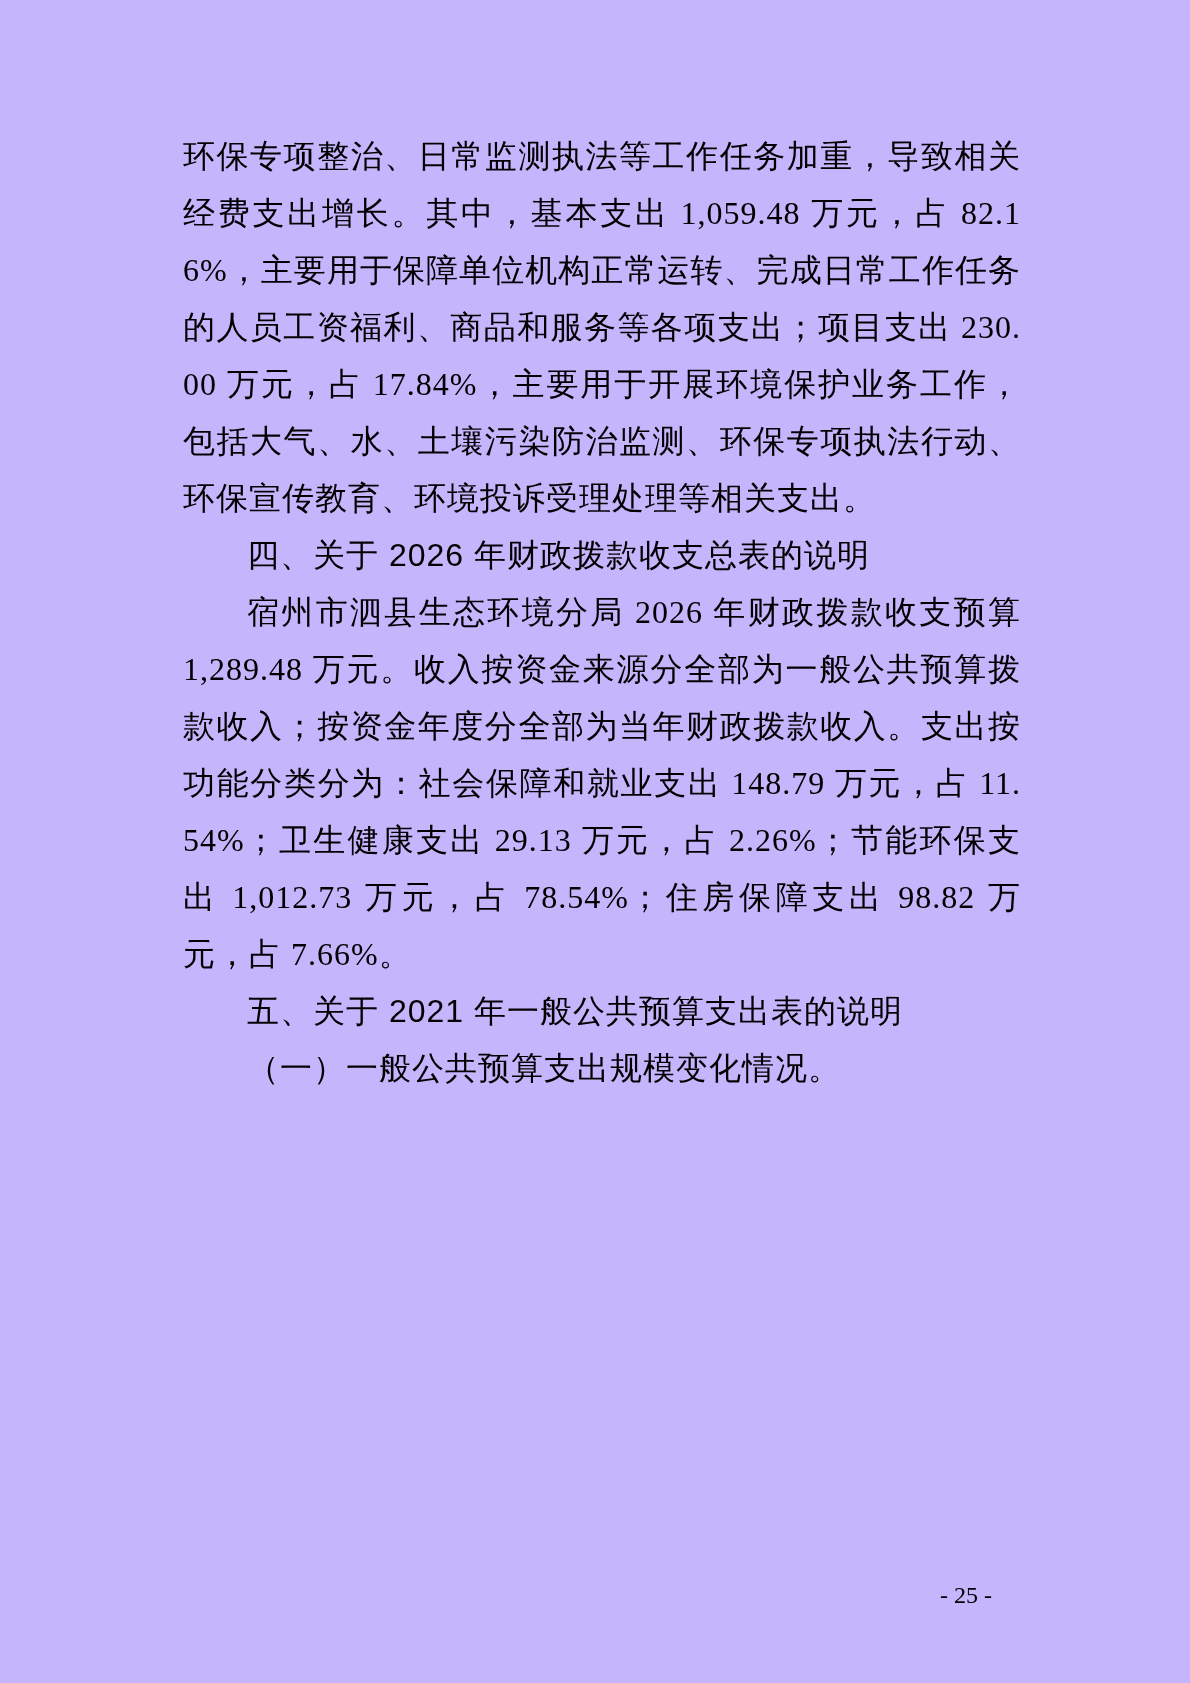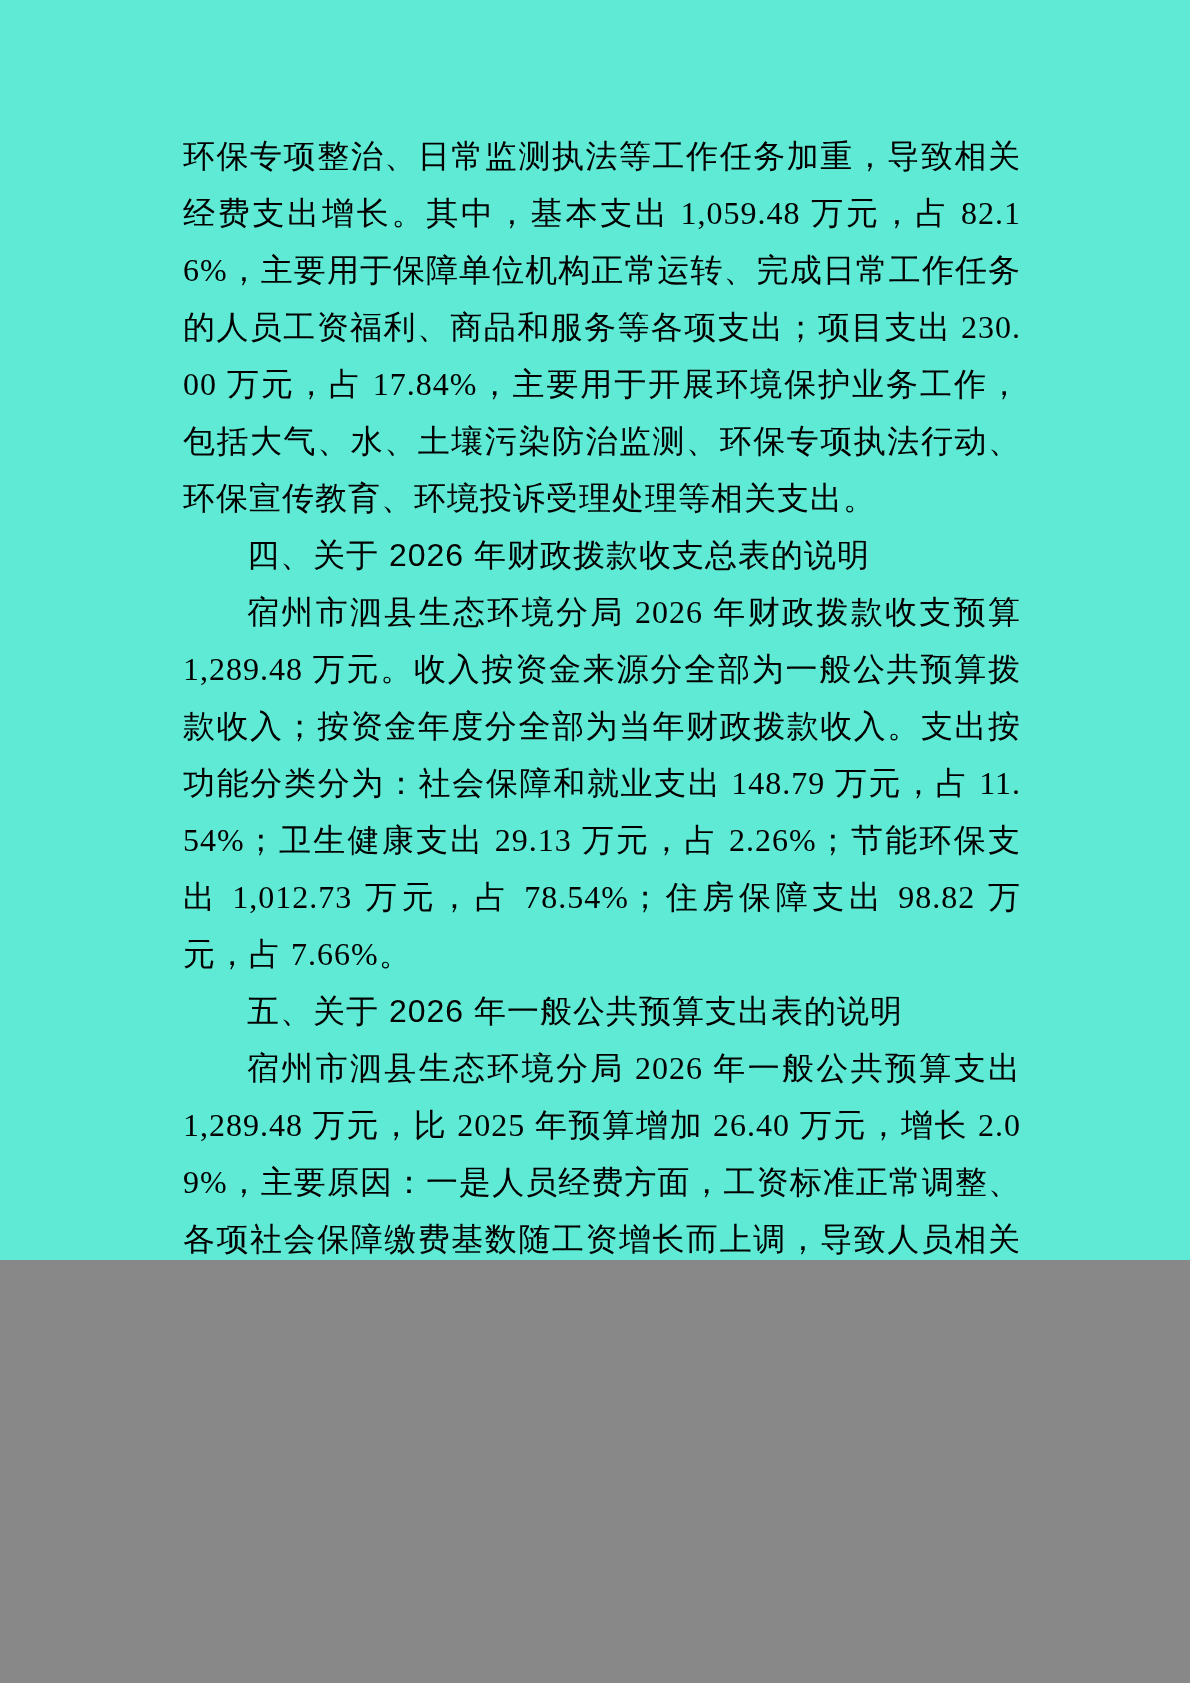--- a/index.html
+++ b/index.html
@@ -3,23 +3,23 @@
 <meta charset="utf-8">
 <style>
   html, body {
     margin: 0;
     padding: 0;
     background: #888;
   }
   .page {
     position: relative;
     width: 1190px;
-    height: 1260px;
+    height: 1683px;
     margin: 0 auto;
-    background: #5eead4;
+    background: #c4b5fd;
     overflow: hidden;
   }
   .content {
     position: absolute;
     left: 183px;
     top: 128px;
     width: 838px;
   }
   .para {
     margin: 0;
@@ -64,21 +64,21 @@
 
 <div class="page">
   <div class="content">
 
     <p class="para continuation">环保专项整治、日常监测执法等工作任务加重，导致相关经费支出增长。其中，基本支出 1,059.48 万元，占 82.16%，主要用于保障单位机构正常运转、完成日常工作任务的人员工资福利、商品和服务等各项支出；项目支出 230.00 万元，占 17.84%，主要用于开展环境保护业务工作，包括大气、水、土壤污染防治监测、环保专项执法行动、环保宣传教育、环境投诉受理处理等相关支出。</p>
 
     <p class="heading">四、关于 2026 年财政拨款收支总表的说明</p>
 
     <p class="para indent">宿州市泗县生态环境分局 2026 年财政拨款收支预算 1,289.48 万元。收入按资金来源分全部为一般公共预算拨款收入；按资金年度分全部为当年财政拨款收入。支出按功能分类分为：社会保障和就业支出 148.79 万元，占 11.54%；卫生健康支出 29.13 万元，占 2.26%；节能环保支出 1,012.73 万元，占 78.54%；住房保障支出 98.82 万元，占 7.66%。</p>
 
-    <p class="heading">五、关于 2026 年一般公共预算支出表的说明</p>
+    <p class="heading">五、关于 2021 年一般公共预算支出表的说明</p>
 
+    <p class="heading">（一）一般公共预算支出规模变化情况。</p>
 
-    <p class="para indent">宿州市泗县生态环境分局 2026 年一般公共预算支出 1,289.48 万元，比 2025 年预算增加 26.40 万元，增长 2.09%，主要原因：一是人员经费方面，工资标准正常调整、各项社会保障缴费基数随工资增长而上调，导致人员相关支出增加；二是业务工作方面，2026 年泗县深化大气、水、土壤污染防治攻坚，环境监测、执法监管等工作力度加大，所需经费相应增加。</p>
 
   </div>
 
   <div class="page-footer">- 25 -</div>
 </div>
 
 </body></html>

